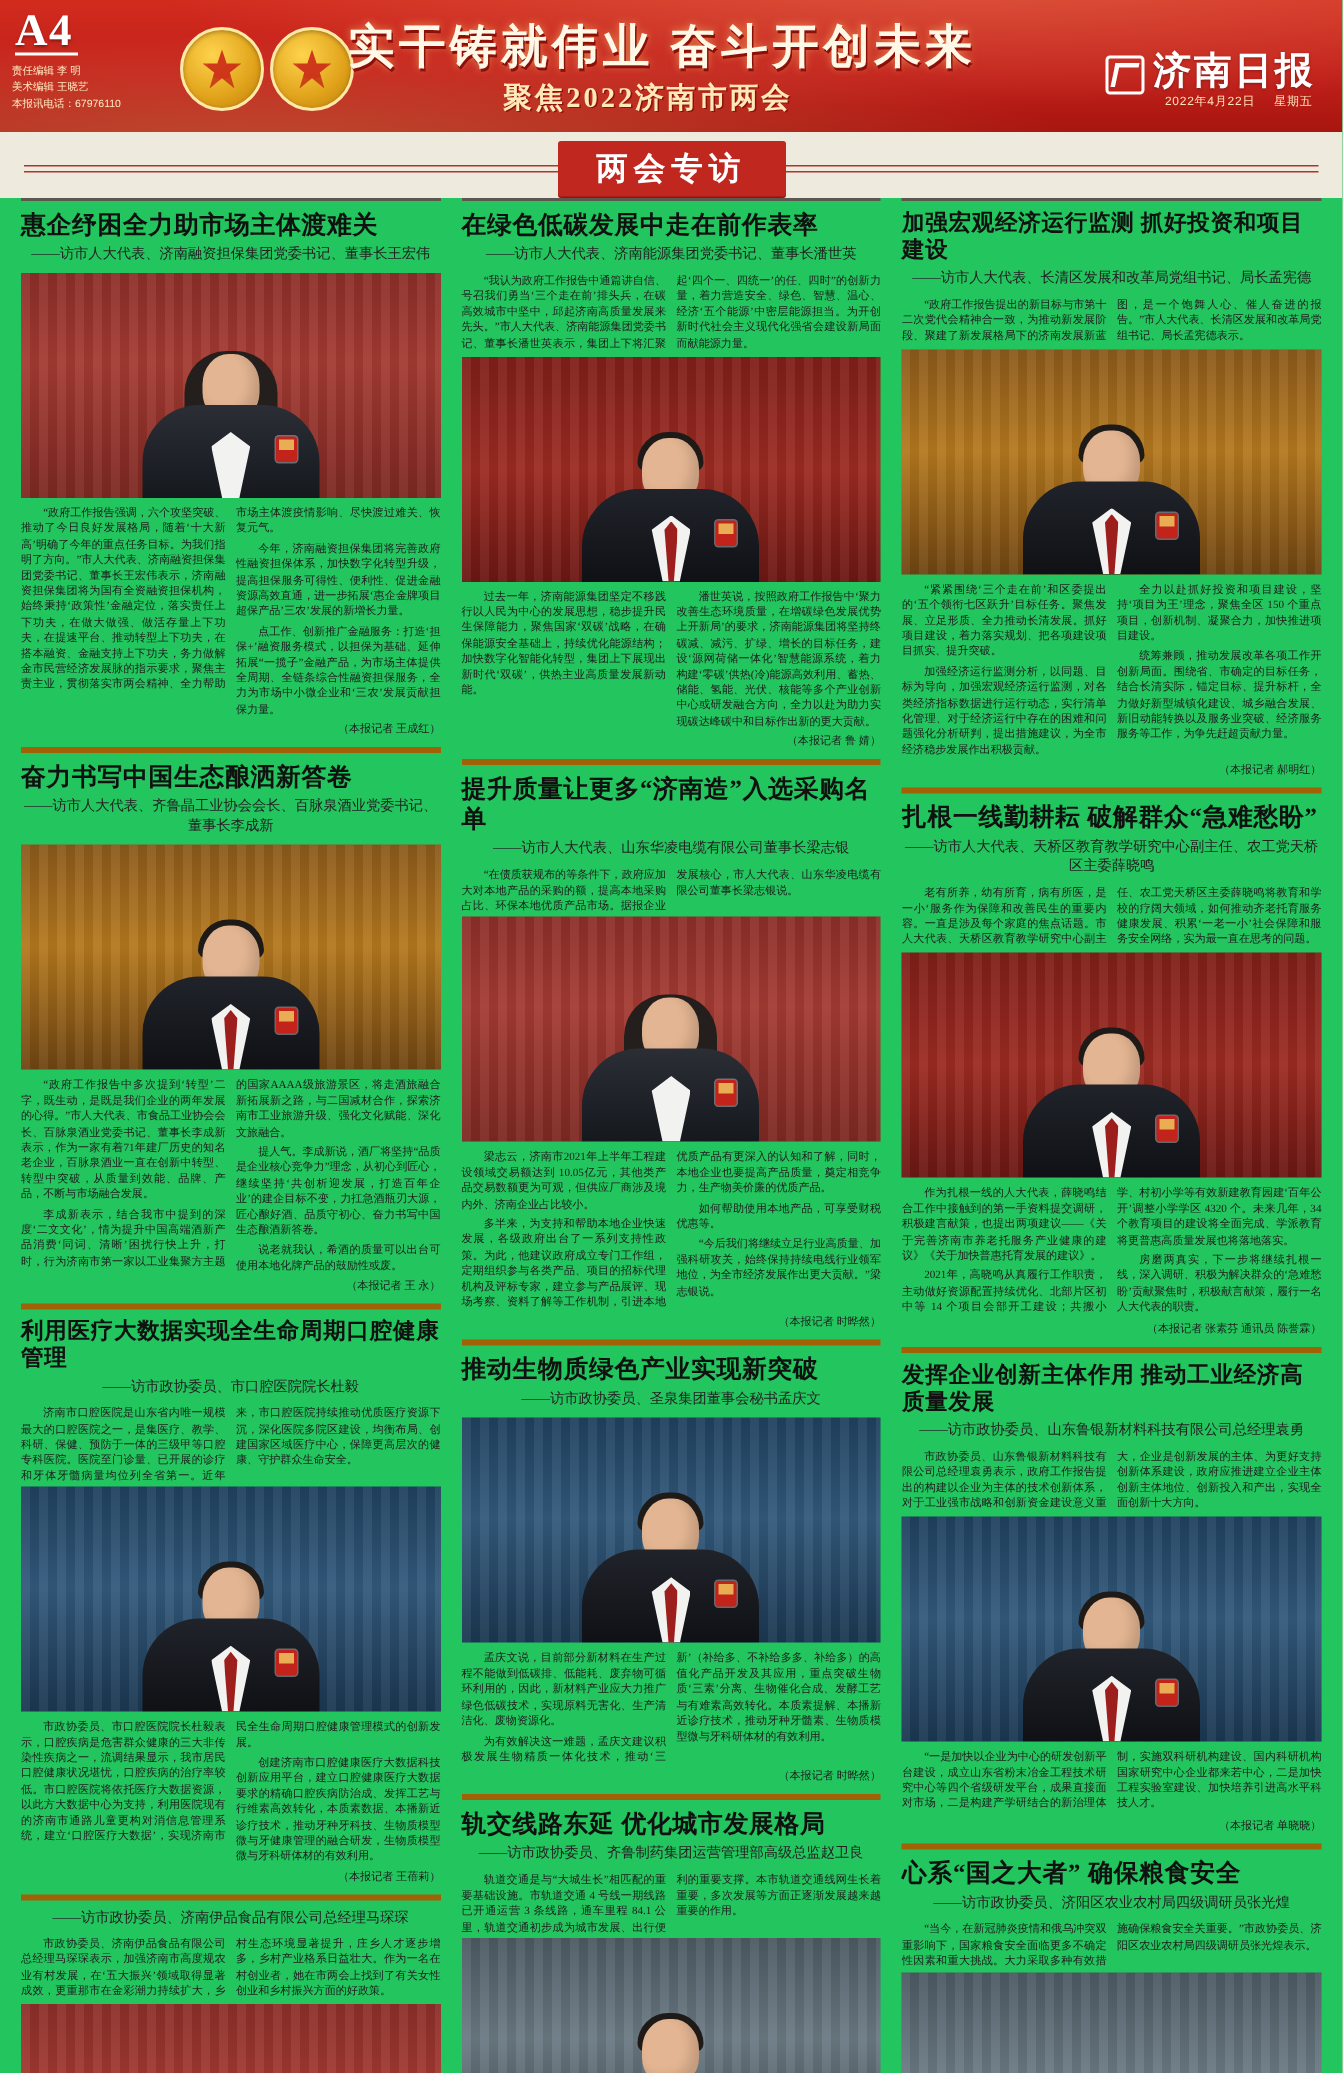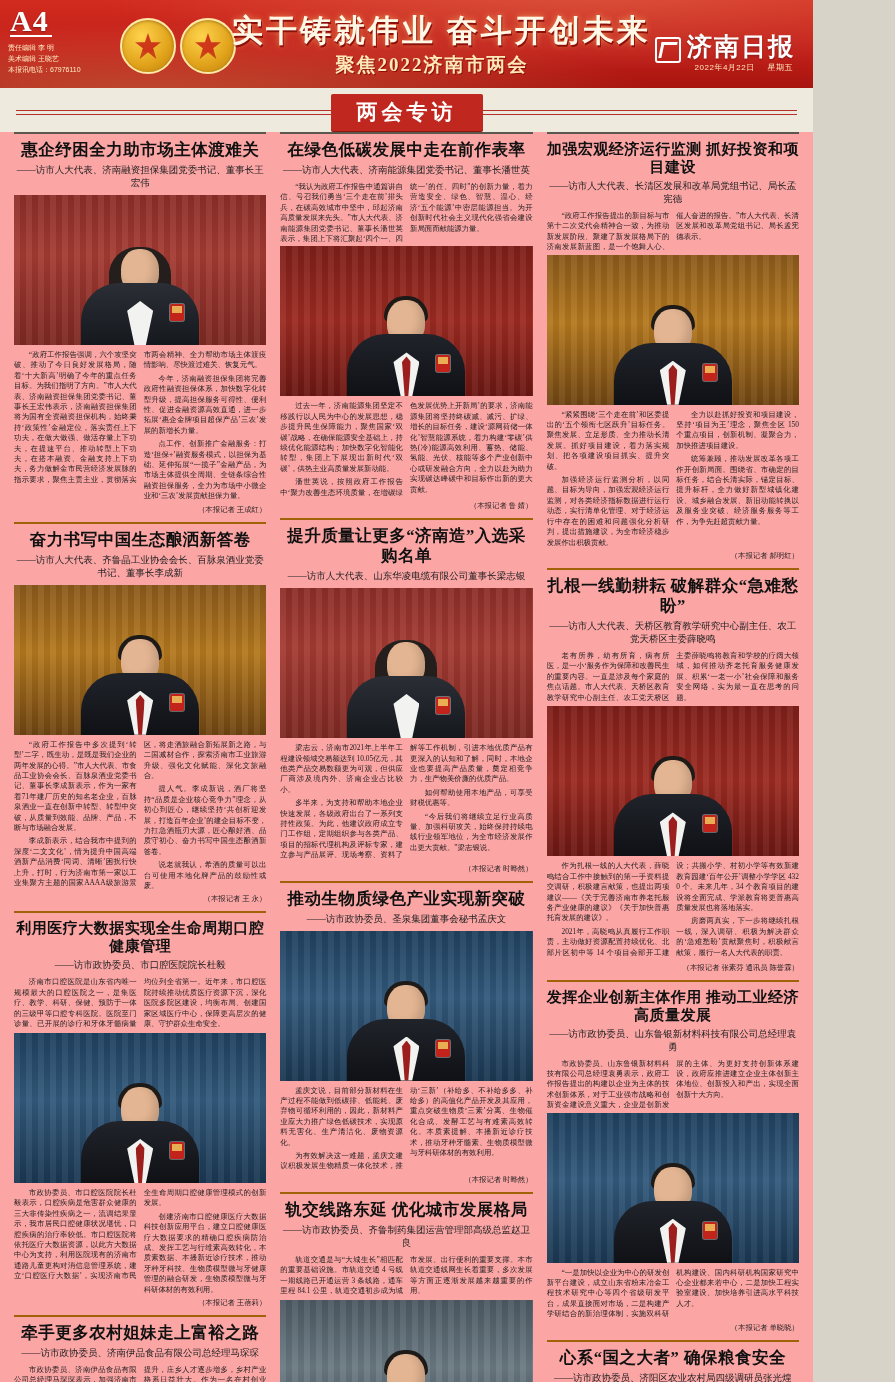--- a/index.html
+++ b/index.html
@@ -1,19 +1,19 @@
 <!DOCTYPE html>
 <html><head>
 <meta charset="utf-8">
 <style>
   html,body{margin:0;padding:0;background:#d8d3c8;}
   body{font-family:"Liberation Sans","DejaVu Sans",sans-serif;}
   #page{
-    width:813px;height:1382px;position:relative;overflow:hidden;
-    background:#fca5a5;
+    width:895px;height:1382px;position:relative;overflow:hidden;
+    background:#22c55e;
     box-sizing:border-box;
   }
   
   #masthead{
     position:relative;height:88px;
     background:linear-gradient(180deg,#d22b1e 0%,#c2201a 55%,#a8150f 100%);
     overflow:hidden;
   }
   #masthead:before{
     content:"";position:absolute;inset:0;
@@ -102,30 +102,30 @@
   
   #content{
     position:absolute;left:0;right:0;top:132px;bottom:0;
     padding:0 14px 8px;
     display:grid;grid-template-columns:repeat(3,1fr);
     column-gap:14px;row-gap:0;
     box-sizing:border-box;
   }
   .col{display:flex;flex-direction:column;}
   .story{
-    border-top:2px solid #a16207;
+    border-top:4px solid #a16207;
     padding:6px 0 7px;
     position:relative;
   }
   .col .story:first-child{border-top:2px solid #5c5850;}
   .headline{
     font-family:"Liberation Serif","DejaVu Serif",serif;
     font-weight:bold;color:#111;
     font-size:16.5px;line-height:20px;letter-spacing:.5px;
-    text-align:center;margin-bottom:4px;
+    margin-bottom:4px;
   }
   .headline.sm{font-size:15px;line-height:18px;}
   .subhead{
     font-size:9.5px;color:#222;text-align:center;line-height:13px;
     margin-bottom:5px;font-family:"Liberation Serif","DejaVu Serif",serif;
   }
   .body{
     font-family:"Liberation Serif","DejaVu Serif",serif;
     font-size:7.4px;line-height:10.4px;color:#1d1d1d;
     text-align:justify;text-justify:inter-ideograph;
@@ -280,21 +280,20 @@
           <div class="p-badge"></div>
         </div>
         <div class="body">
           <p>市政协委员、市口腔医院院长杜毅表示，口腔疾病是危害群众健康的三大非传染性疾病之一，流调结果显示，我市居民口腔健康状况堪忧，口腔疾病的治疗率较低。市口腔医院将依托医疗大数据资源，以此方大数据中心为支持，利用医院现有的济南市通路儿童更构对消信息管理系统，建立‘口腔医疗大数据’，实现济南市民全生命周期口腔健康管理模式的创新发展。</p>
           <p>创建济南市口腔健康医疗大数据科技创新应用平台，建立口腔健康医疗大数据要求的精确口腔疾病防治成、发挥工艺与行维素高效转化，本质素数据、本播新近诊疗技术，推动牙种牙科技、生物质模型微与牙健康管理的融合研发，生物质模型微与牙科研体材的有效利用。</p>
         </div>
         <div class="byline">（本报记者 王蓓莉）</div>
       </div>
 
       <div class="story">
-        <div class="headline">牵手更多农村姐妹走上富裕之路</div>
         <div class="subhead">——访市政协委员、济南伊品食品有限公司总经理马琛琛</div>
         <div class="body">
           <p>市政协委员、济南伊品食品有限公司总经理马琛琛表示，加强济南市高度规农业有村发展，在‘五大振兴’领域取得显著成效，更重那市在金彩潮力持续扩大，乡村生态环境显著提升，庄乡人才逐步增多，乡村产业格系日益壮大。作为一名在村创业者，她在市两会上找到了有关女性创业和乡村振兴方面的好政策。</p>
         </div>
         <div class="portrait">
           
           
           
           
         </div>
@@ -323,20 +322,23 @@
         <div class="body">
           <p>过去一年，济南能源集团坚定不移践行以人民为中心的发展思想，稳步提升民生保障能力，聚焦国家‘双碳’战略，在确保能源安全基础上，持续优化能源结构；加快数字化智能化转型，集团上下展现出新时代‘双碳’，供热主业高质量发展新动能。</p>
           <p>潘世英说，按照政府工作报告中‘聚力改善生态环境质量，在增碳绿色发展优势上开新局’的要求，济南能源集团将坚持终碳减、减污、扩绿、增长的目标任务，建设‘源网荷储一体化’智慧能源系统，着力构建‘零碳’供热(冷)能源高效利用、蓄热、储能、氢能、光伏、核能等多个产业创新中心或研发融合方向，全力以赴为助力实现碳达峰碳中和目标作出新的更大贡献。</p>
         </div>
         <div class="byline">（本报记者 鲁 婧）</div>
       </div>
 
       <div class="story">
         <div class="headline">提升质量让更多“济南造”入选采购名单</div>
         <div class="subhead">——访市人大代表、山东华凌电缆有限公司董事长梁志银</div>
+        <div class="body">
+          <p>“在债质获规布的等条件下，政府应加大对本地产品的采购的额，提高本地采购占比、环保本地优质产品市场。据报企业发展核心，市人大代表、山东华凌电缆有限公司董事长梁志银说。</p>
+        </div>
         <div class="portrait">
           <div class="p-hair long"></div>
           <div class="p-head"></div>
           <div class="p-body">
               <span class="p-shirt"></span>
             </div>
           <div class="p-badge"></div>
         </div>
         <div class="body">
           <p>梁志云，济南市2021年上半年工程建设领域交易额达到 10.05亿元，其他类产品交易数额更为可观，但供应厂商涉及境内外、济南企业占比较小。</p>

